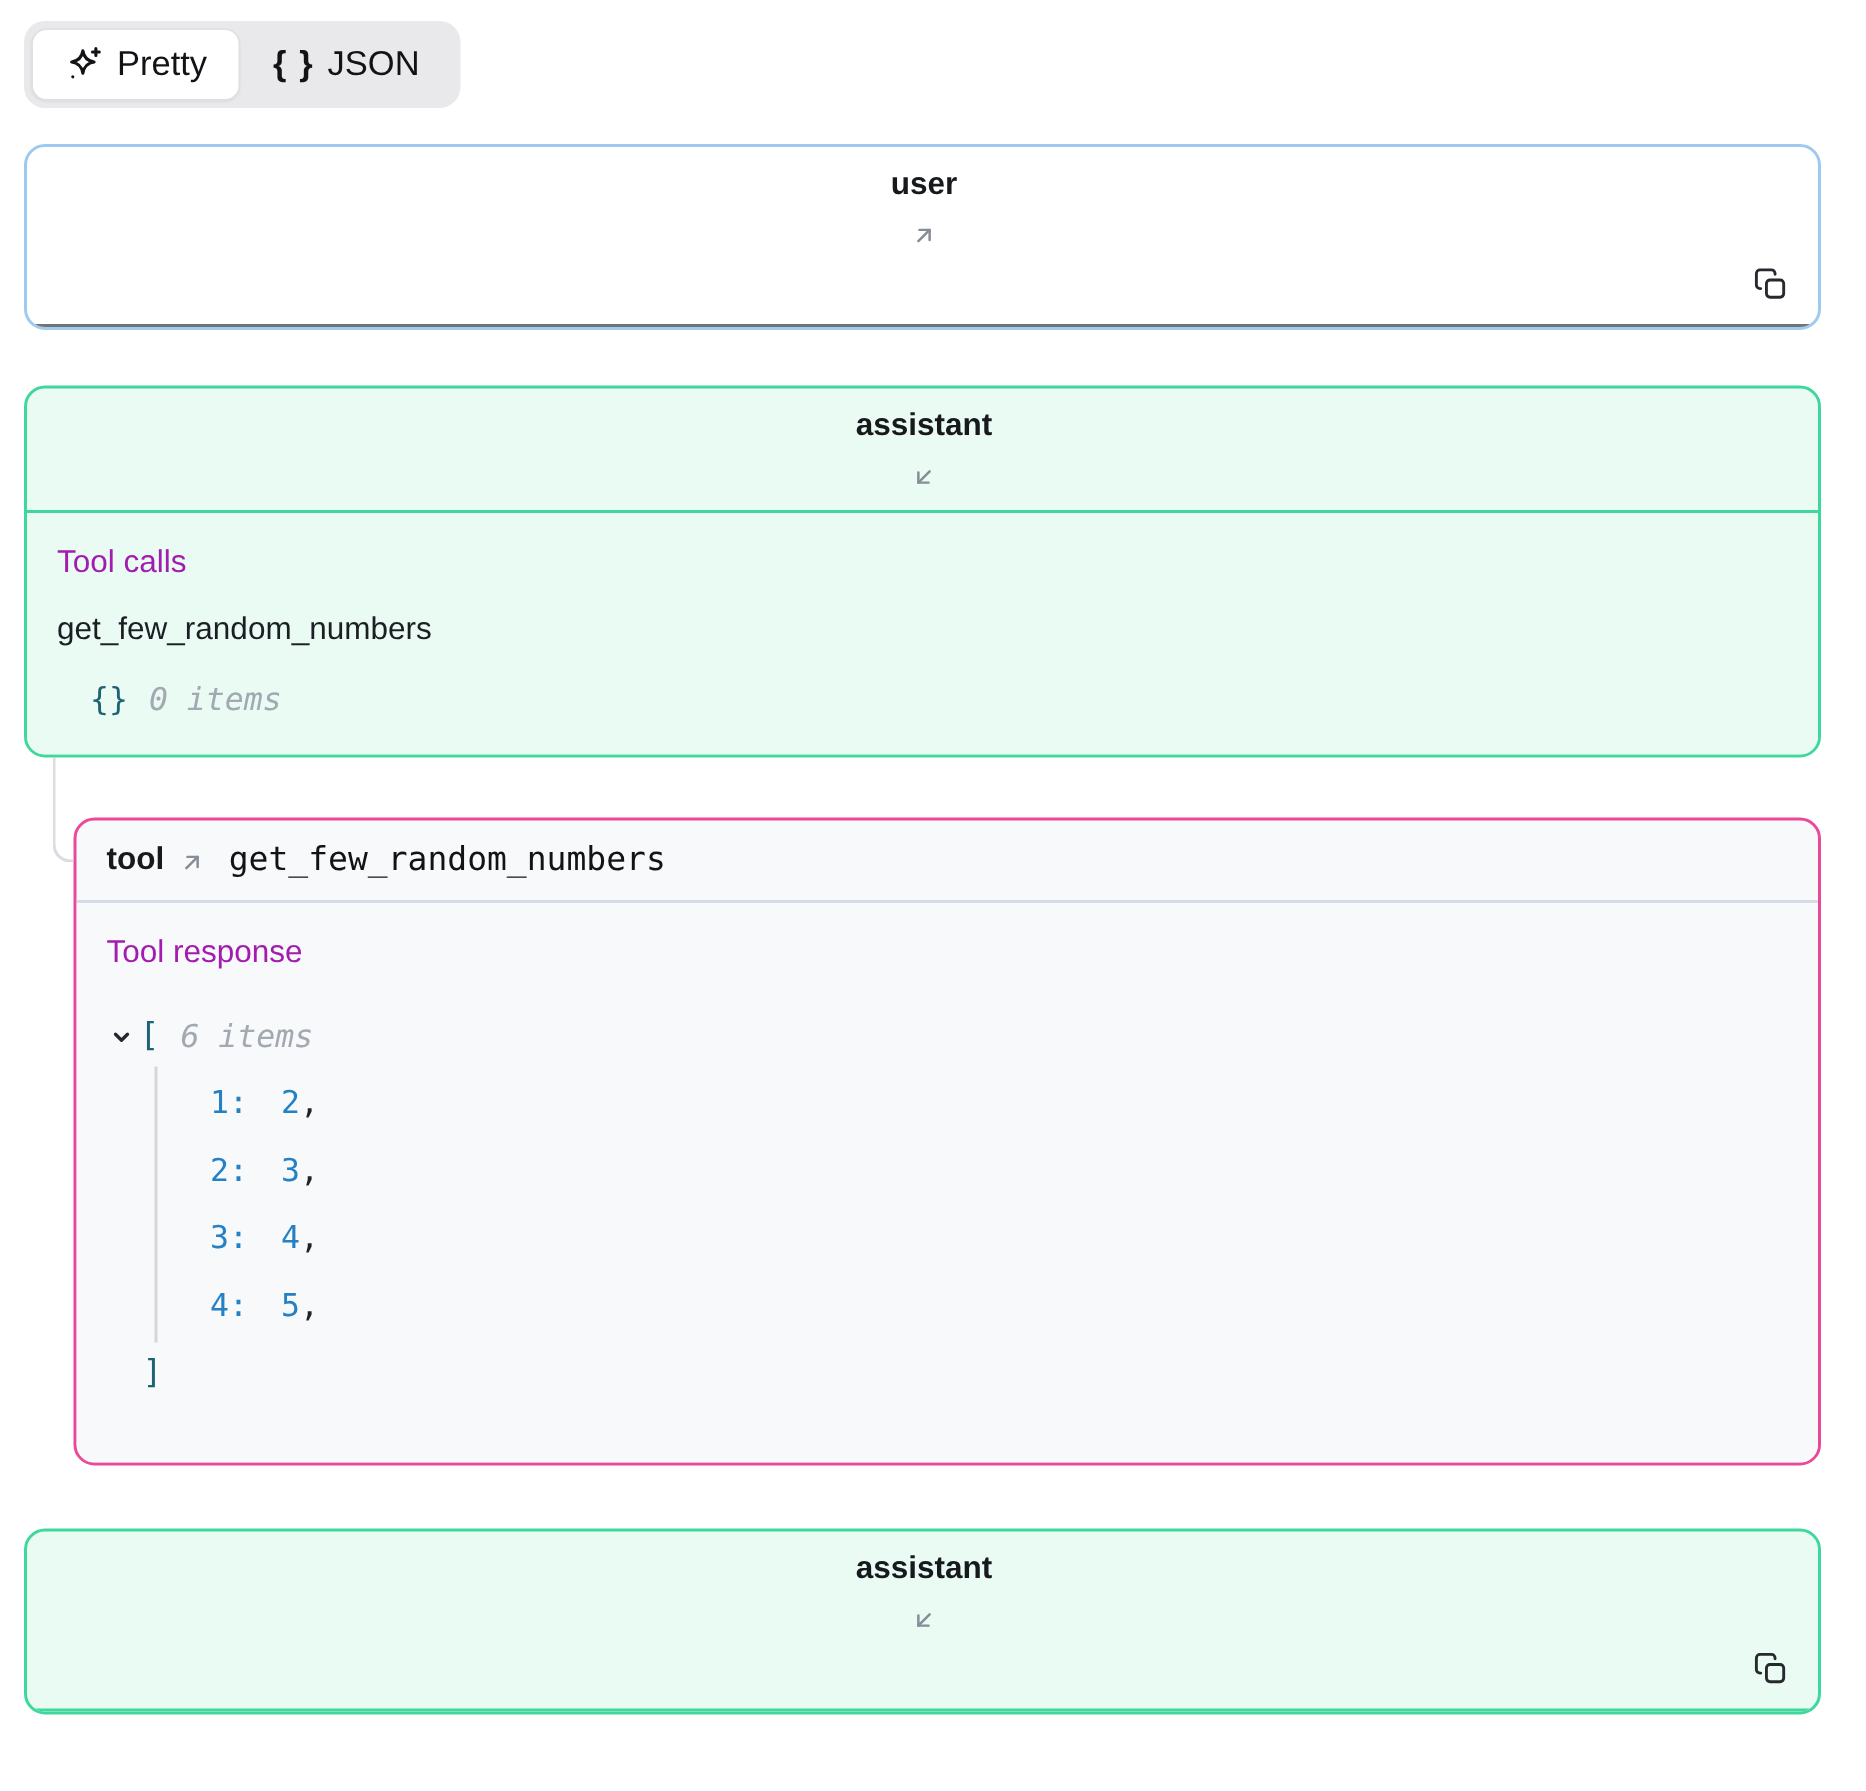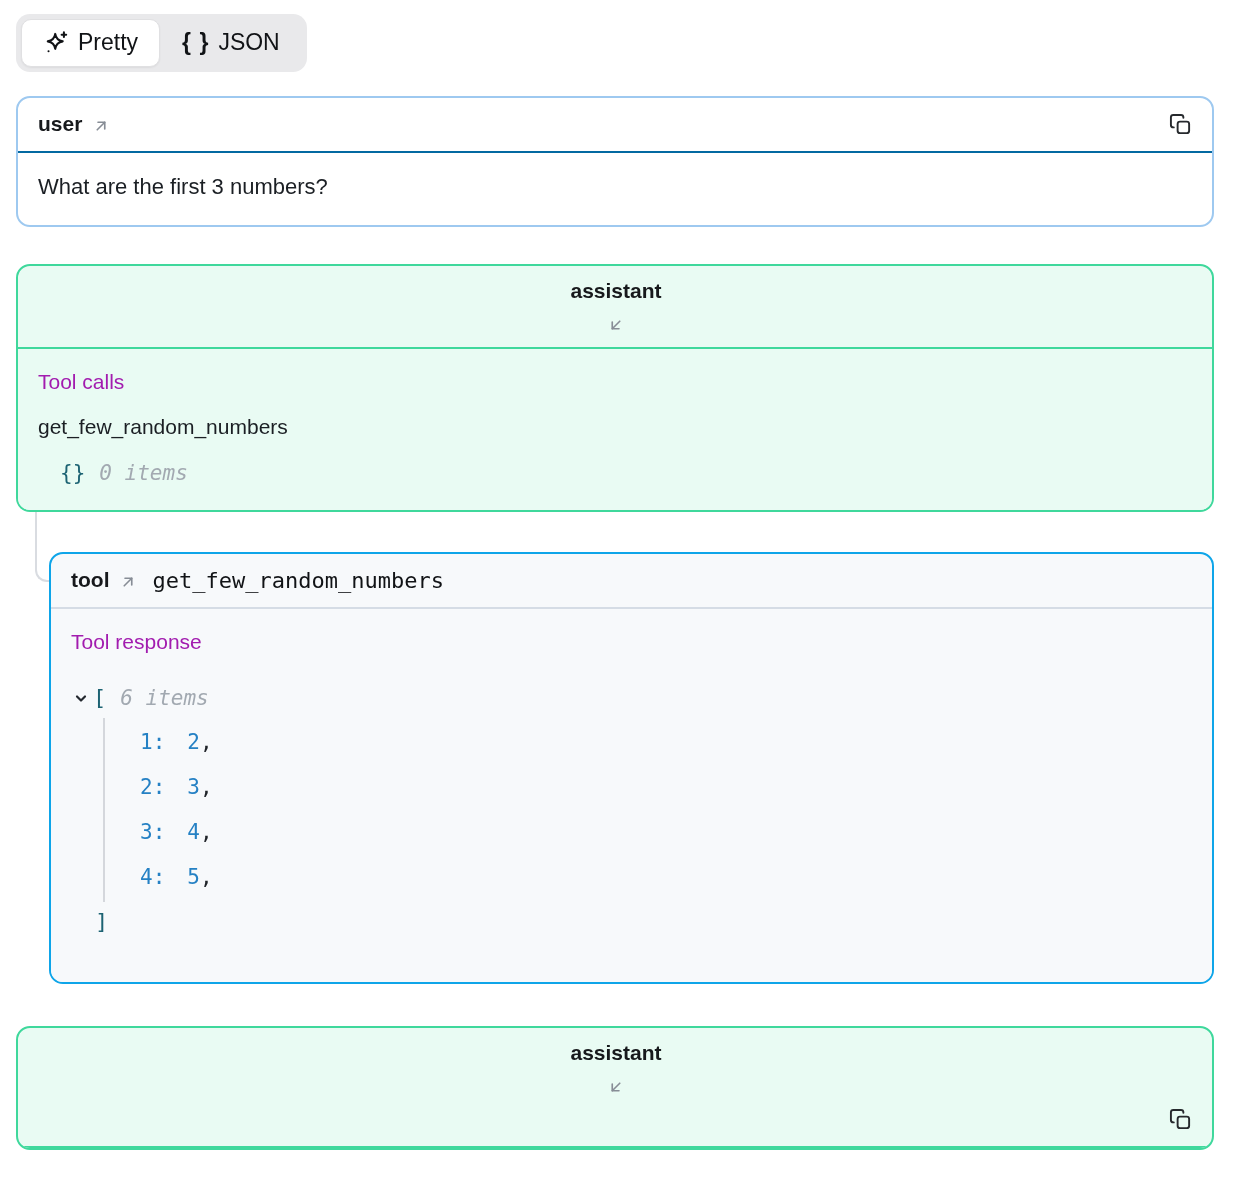--- a/index.html
+++ b/index.html
@@ -41,21 +41,21 @@
   }
   .role { font-size: 21px; font-weight: 700; color: #17191c; }
   .role-arrow { display: inline-flex; margin-top: 3px; }
   .copy-btn {
     margin-left: auto; background: transparent; border: none;
     cursor: pointer; display: inline-flex; padding: 2px;
   }
   .card-body { padding: 21px 20px 25px 20px; font-size: 22px; color: #1b1f24; }
 
   .user-card { border: 2px solid #9ec9f0; margin-bottom: 37px; }
-  .user-card .card-header { border-bottom: 2px solid #0369a1; }
+  .user-card .card-header { border-bottom: 2px solid #737373; flex-direction: column; }
 
   .assistant-card { border: 2px solid #3fd89c; background: #e9fbf3; }
   .assistant-card .card-header { border-bottom: 2px solid #3fd89c; flex-direction: column; }
   .assistant-card .card-body { background: #e9fbf3; }
 
   .section-label { font-size: 21px; color: #a21caf; }
   .toolcall-name { font-size: 21px; color: #1b1f24; margin-top: 21px; }
   .toolcall-args {
     margin-top: 22px; padding-left: 22px;
     font-family: "DejaVu Sans Mono", monospace; font-size: 21px;
@@ -64,21 +64,21 @@
   .muted-italic { color: #a2a9b1; font-style: italic; margin-left: 14px; }
 
   
   .tool-wrap { position: relative; margin-left: 33px; margin-top: 40px; }
   .connector {
     position: absolute; left: -14px; top: -40px;
     width: 14px; height: 70px;
     border-left: 2px solid #d9dce1; border-bottom: 2px solid #d9dce1;
     border-bottom-left-radius: 12px;
   }
-  .tool-card { border: 2px solid #0ea5e9; background: #f7f9fb; }
+  .tool-card { border: 2px solid #ec4899; background: #f7f9fb; }
   .tool-card .card-header { border-bottom: 2px solid #d5dce5; }
   .tool-card .card-body { background: #f7f9fb; padding-bottom: 40px; }
   .tool-name-mono {
     font-family: "DejaVu Sans Mono", monospace;
     font-size: 22px; font-weight: 400; color: #111316; margin-left: 5px;
   }
 
   
   .tree {
     font-family: "DejaVu Sans Mono", monospace;
@@ -135,23 +135,20 @@
             <polyline points="8 7 17 7 17 16"></polyline>
         </svg>
       </span>
       <button class="copy-btn">
         <svg width="23" height="23" viewBox="0 0 24 24" fill="none" stroke="#26292d" stroke-width="2" stroke-linecap="round" stroke-linejoin="round">
           <rect x="9" y="9" width="12" height="12" rx="2.5"></rect>
           <path d="M5 15h-.5A2.5 2.5 0 0 1 2 12.5v-8A2.5 2.5 0 0 1 4.5 2h8A2.5 2.5 0 0 1 15 4.5V5"></path>
         </svg>
       </button>
     </header>
-    <div class="card-body">
-      <p>What are the first 3 numbers?</p>
-    </div>
   </section>
 
   
   <section class="card assistant-card">
     <header class="card-header">
       <span class="role">assistant</span>
       <span class="role-arrow">
         <svg width="18" height="18" viewBox="0 0 24 24" fill="none" stroke="#878d96" stroke-width="2.2" stroke-linecap="round" stroke-linejoin="round">
           <line x1="17" y1="7" x2="7" y2="17"></line>
             <polyline points="16 17 7 17 7 8"></polyline>

